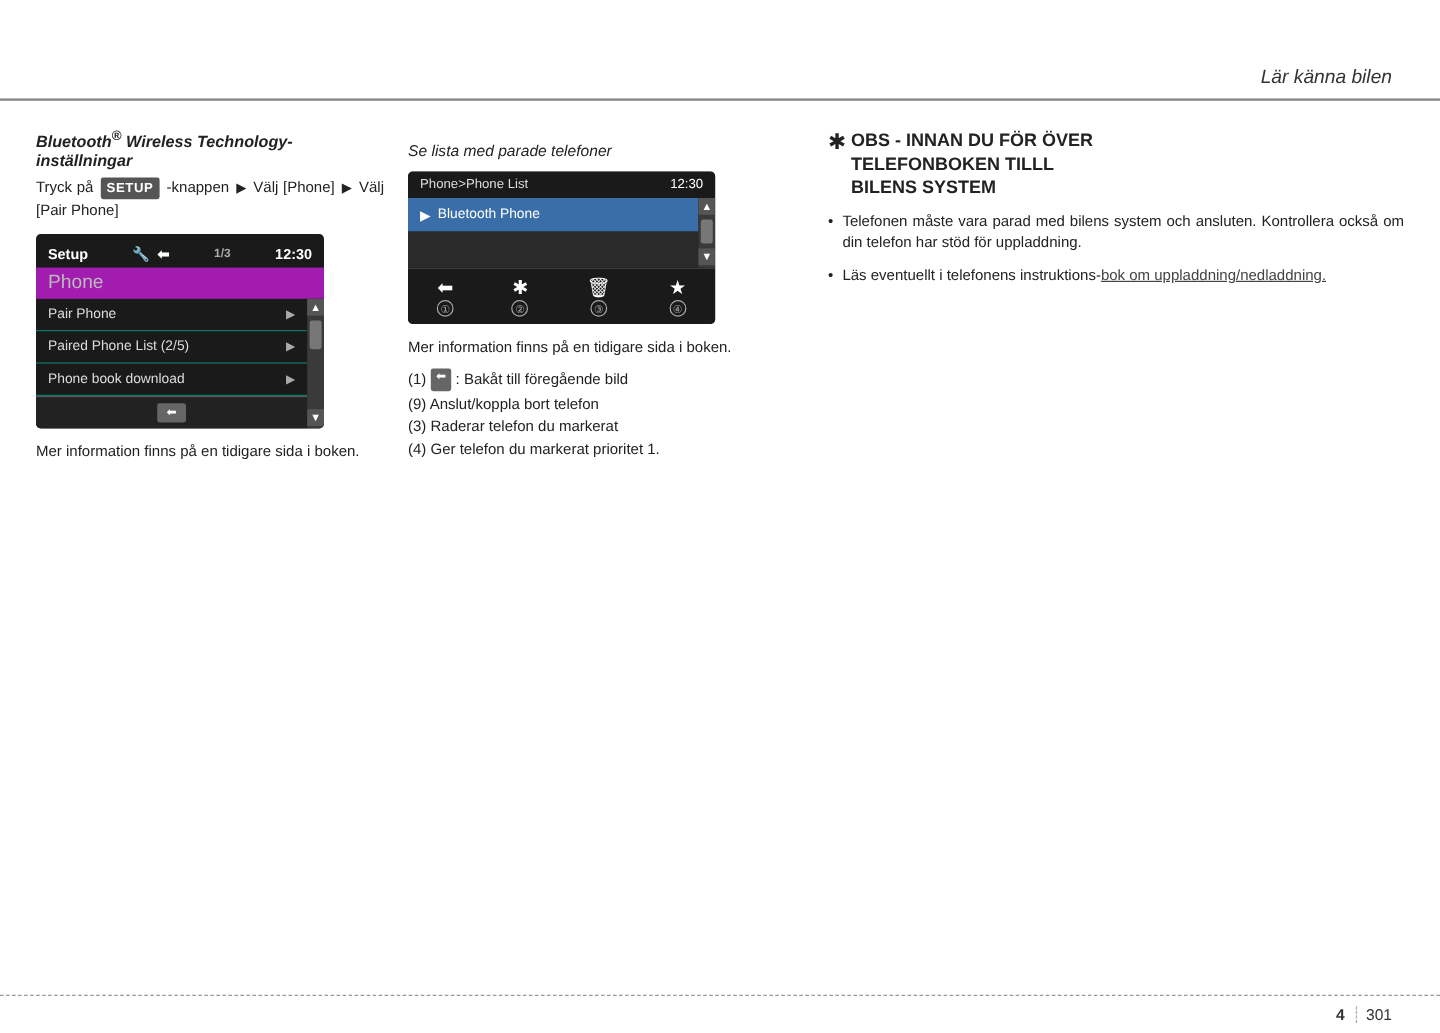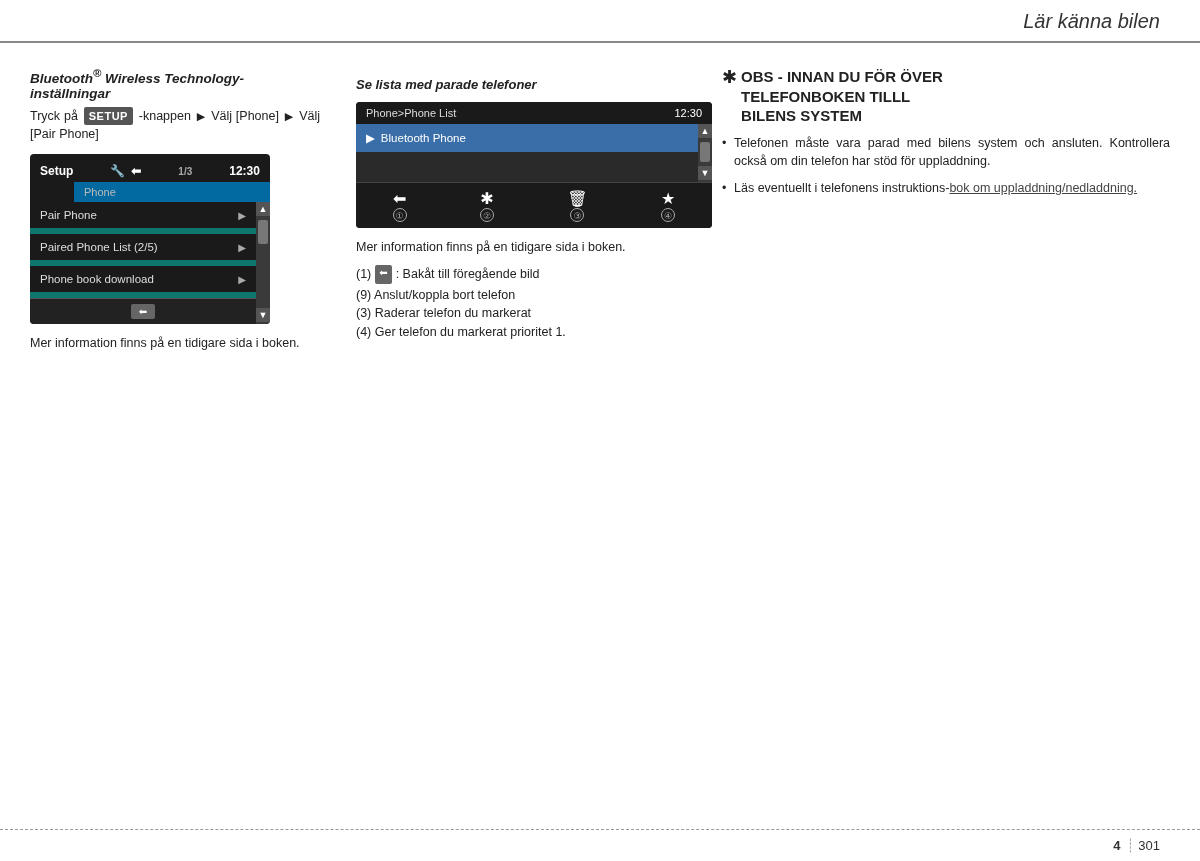--- a/index.html
+++ b/index.html
@@ -15,31 +15,32 @@
 
     
     .header {
       display: flex;
       justify-content: flex-end;
       align-items: center;
       padding: 10px 40px 8px 40px;
       border-bottom: 2px solid #888;
     }
     .header-title {
-      font-size: 20px;
+      font-size: 16px;
       color: #333;
       font-style: italic;
+      margin-top: 46px;
     }
 
     
     .content {
       display: flex;
       flex-direction: row;
       padding: 24px 30px 20px 30px;
-      gap: 16px;
+      gap: 0;
     }
 
     
     .col-left {
       width: 310px;
       padding-right: 20px;
       flex-shrink: 0;
     }
 
     
@@ -57,21 +58,21 @@
 
     
     .section-title-bold {
       font-weight: bold;
       font-style: italic;
       font-size: 13.5px;
       margin-bottom: 6px;
     }
 
     .subsection-title {
-      font-weight: bold;
+      font-weight: normal;
       font-style: italic;
       font-size: 13px;
       margin-bottom: 4px;
       margin-top: 10px;
     }
 
     .body-text {
       font-size: 12.5px;
       line-height: 1.5;
       color: #222;
@@ -124,21 +125,21 @@
       font-size: 12px;
     }
     .car-display-page {
       color: #aaa;
       font-size: 10px;
     }
     .car-display-row {
       display: flex;
       align-items: center;
       padding: 7px 10px;
-      border-bottom: 6px solid #0f766e;
+      border-bottom: 1px solid #0f766e;
       color: #ddd;
       font-size: 11.5px;
       justify-content: space-between;
     }
     .car-display-row .row-arrow {
       color: #aaa;
       font-size: 10px;
     }
     .car-display-inner {
       display: flex;
@@ -176,21 +177,21 @@
       margin-bottom: 2px;
     }
 
     
     .car-display2 {
       background: #1a1a1a;
       border-radius: 4px;
       padding: 0;
       margin-top: 10px;
       margin-bottom: 10px;
-      width: 356px;
+      width: 256px;
       overflow: hidden;
     }
     .cd2-header {
       display: flex;
       justify-content: space-between;
       align-items: center;
       padding: 5px 10px;
       color: #fff;
       font-size: 11px;
       background: #1a1a1a;
@@ -352,21 +353,21 @@
     <div class="car-display">
       <div class="car-display-header">
         <span>Setup</span>
         <div class="icons">
           <span>🔧</span>
           <span>⬅</span>
         </div>
         <span class="car-display-page">1/3</span>
         <span class="car-display-time">12:30</span>
       </div>
-      <div style="background:#0369a1; color:#bbb; font-size:11px; padding:4px 10px;margin-left:44px;">Phone</div>
+      <div style="background:#a21caf; color:#bbb; font-size:16px; padding:4px 10px;">Phone</div>
       <div class="car-display-inner">
         <div class="car-display-rows">
           <div class="car-display-row">
             <span>Pair Phone</span>
             <span class="row-arrow">▶</span>
           </div>
           <div class="car-display-row">
             <span>Paired Phone List (2/5)</span>
             <span class="row-arrow">▶</span>
           </div>

